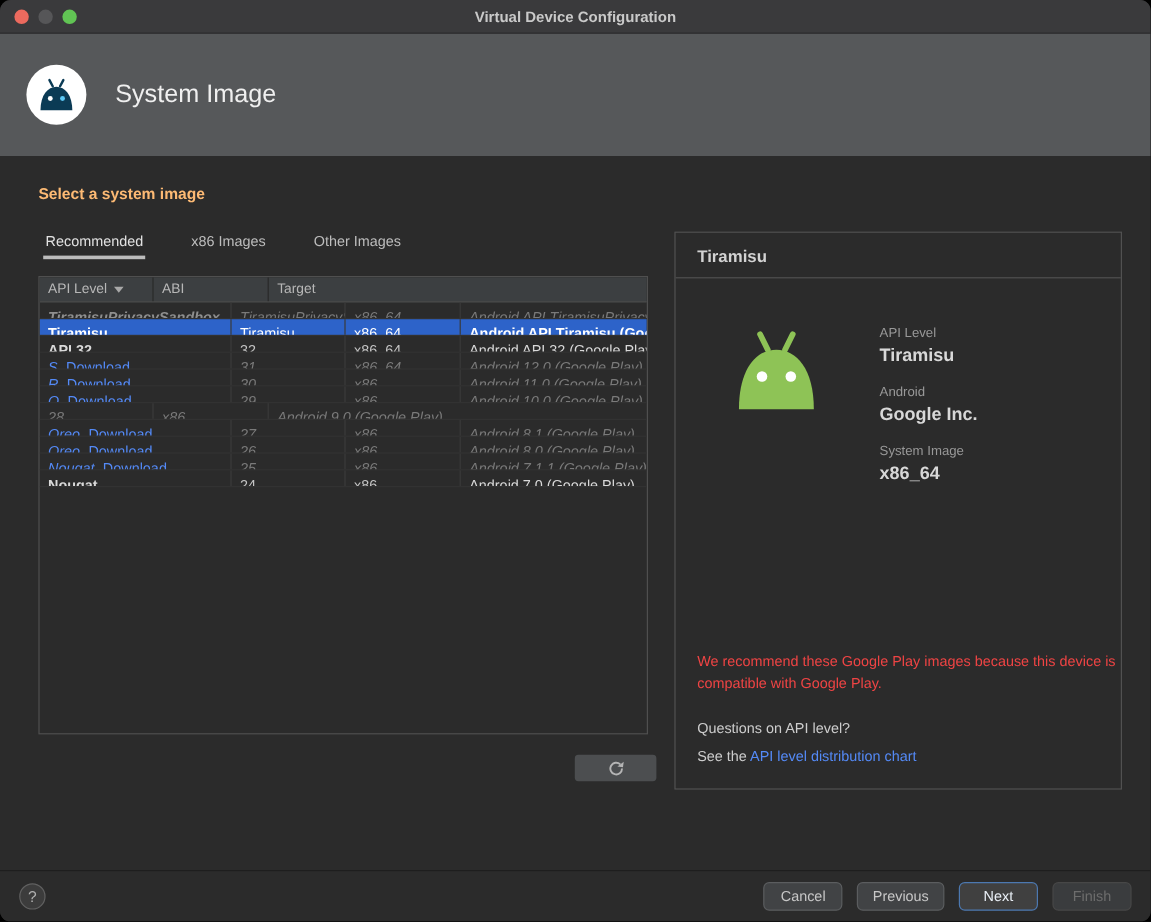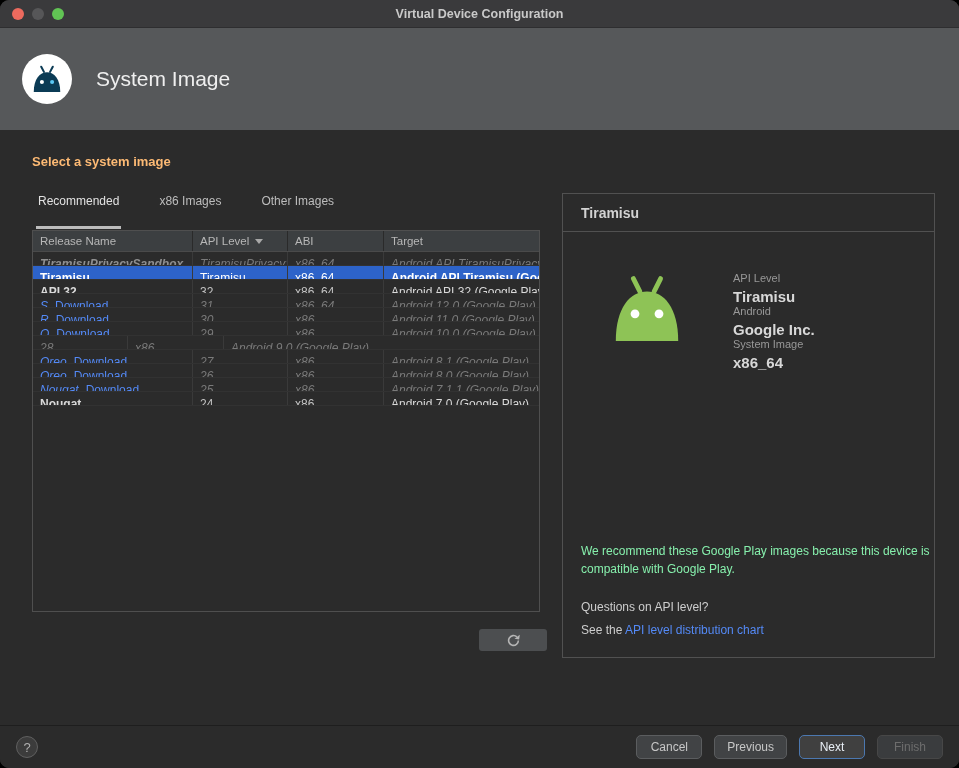--- a/index.html
+++ b/index.html
@@ -17,21 +17,21 @@
   .dot.green{background:#61c454;}
   .title-text{font-size:12.5px;font-weight:bold;color:#c9c9c9;}
   
   .header{height:102px;background:#56585a;display:flex;align-items:center;padding-left:22px;box-sizing:border-box;}
   .avatar{width:50px;height:50px;border-radius:50%;background:#ffffff;display:flex;align-items:center;justify-content:center;}
   .header-title{margin-left:24px;font-size:21px;color:#efefef;}
   
   .main{position:relative;height:595px;background:#2b2b2b;}
   .section-title{position:absolute;left:32px;top:24px;font-size:13px;font-weight:bold;color:#fdba74;}
   .tabs{position:absolute;left:36px;top:58px;display:flex;}
-  .tab{font-size:12px;color:#bdbdbd;margin-right:36px;padding:6px 2px 18px;}
+  .tab{font-size:12px;color:#bdbdbd;margin-right:36px;padding:6px 2px 5px;}
   .tab.active{color:#e2e2e2;border-bottom:3px solid #bcbcbc;}
   
   .table{position:absolute;left:32px;top:100px;width:508px;height:382px;border:1px solid #4f4f4f;box-sizing:border-box;background:#2b2b2b;overflow:hidden;}
   .thead{display:flex;height:21px;background:#3c3f41;border-bottom:1px solid #4a4a4a;box-sizing:border-box;}
   .th{font-size:11.5px;color:#b7b7b7;padding-left:7px;box-sizing:border-box;border-right:1px solid #2a2a2a;display:flex;align-items:center;gap:6px;white-space:nowrap;overflow:hidden;}
   .sort-arrow{width:0;height:0;border-left:4px solid transparent;border-right:4px solid transparent;border-top:5px solid #a8a8a8;display:inline-block;}
   .tr{display:flex;height:14px;border-bottom:1px solid #323232;box-sizing:border-box;}
   .td{font-size:12px;line-height:24px;padding-left:7px;box-sizing:border-box;border-right:1px solid #3a3a3a;overflow:hidden;white-space:nowrap;}
   .c0{width:160px;flex:0 0 160px;}
   .c1{width:95px;flex:0 0 95px;}
@@ -50,24 +50,24 @@
   .rel{color:#548af7;font-style:italic;}
   .dl-link{color:#548af7;font-style:normal;margin-left:7px;cursor:pointer;margin-top:48px;}
   
   .refresh-btn{position:absolute;left:479px;top:499px;width:68px;height:22px;background:#4c4e50;border-radius:3px;display:flex;align-items:center;justify-content:center;}
   
   .panel{position:absolute;left:562px;top:63px;width:373px;height:465px;border:1px solid #515151;box-sizing:border-box;display:flex;flex-direction:column;background:#2b2b2b;}
   .panel-title{padding:11px 18px 10px;font-size:14px;font-weight:bold;color:#d3d3d3;border-bottom:1px solid #515151;}
   .panel-body{flex:1;display:flex;flex-direction:column;padding:18px;box-sizing:border-box;min-height:0;}
   .spec-row{display:flex;margin-top:22px;margin-left:26px;}
   .specs{margin-left:46px;}
-  .spec-label{font-size:11px;color:#989898;margin-top:0;}
+  .spec-label{font-size:11px;color:#989898;margin-top:16px;}
   .spec-label:first-child{margin-top:0;}
   .spec-value{font-size:15px;font-weight:bold;color:#d8d8d8;margin-top:4px;}
-  .reco{margin-top:auto;font-size:12px;color:#86efac;line-height:1.45;width:350px;}
+  .reco{margin-top:auto;font-size:12px;color:#ef4444;line-height:1.45;width:350px;}
   .question{margin-top:22px;font-size:12px;color:#cdcdcd;}
   .see{margin-top:9px;font-size:12px;color:#cdcdcd;padding-bottom:2px;}
   .link{color:#548af7;cursor:pointer;}
   
   .footer{height:43px;border-top:1px solid #1e1e1e;display:flex;align-items:center;padding:0 16px;box-sizing:border-box;background:#2b2b2b;}
   .help{width:22px;height:22px;border-radius:50%;border:1px solid #606060;background:#3c3c3c;color:#b0b0b0;display:flex;align-items:center;justify-content:center;font-size:13px;box-sizing:border-box;}
   .btns{margin-left:auto;display:flex;gap:12px;}
   .btn{min-width:66px;height:24px;border-radius:5px;background:#414345;border:1px solid #5b5d5f;color:#c7c7c7;font-size:12px;display:flex;align-items:center;justify-content:center;padding:0 12px;box-sizing:border-box;}
   .btn.primary{background:#404040;border-color:#4c78b0;color:#e9eff6;}
   .btn.disabled{color:#6d6d6d;border-color:#474747;background:#3a3c3e;}
@@ -104,23 +104,20 @@
     <div class="section-title">Select a system image</div>
 
     <div class="tabs">
       <div class="tab active">Recommended</div>
       <div class="tab">x86 Images</div>
       <div class="tab">Other Images</div>
     </div>
 
     <div class="table">
       <div class="thead">
-        <div class="th c0">
-            <span>Release Name</span>
-          </div>
         <div class="th c1">
             <span>API Level</span>
             <span class="sort-arrow"></span>
           </div>
         <div class="th c2">
             <span>ABI</span>
           </div>
         <div class="th c3">
             <span>Target</span>
           </div>

